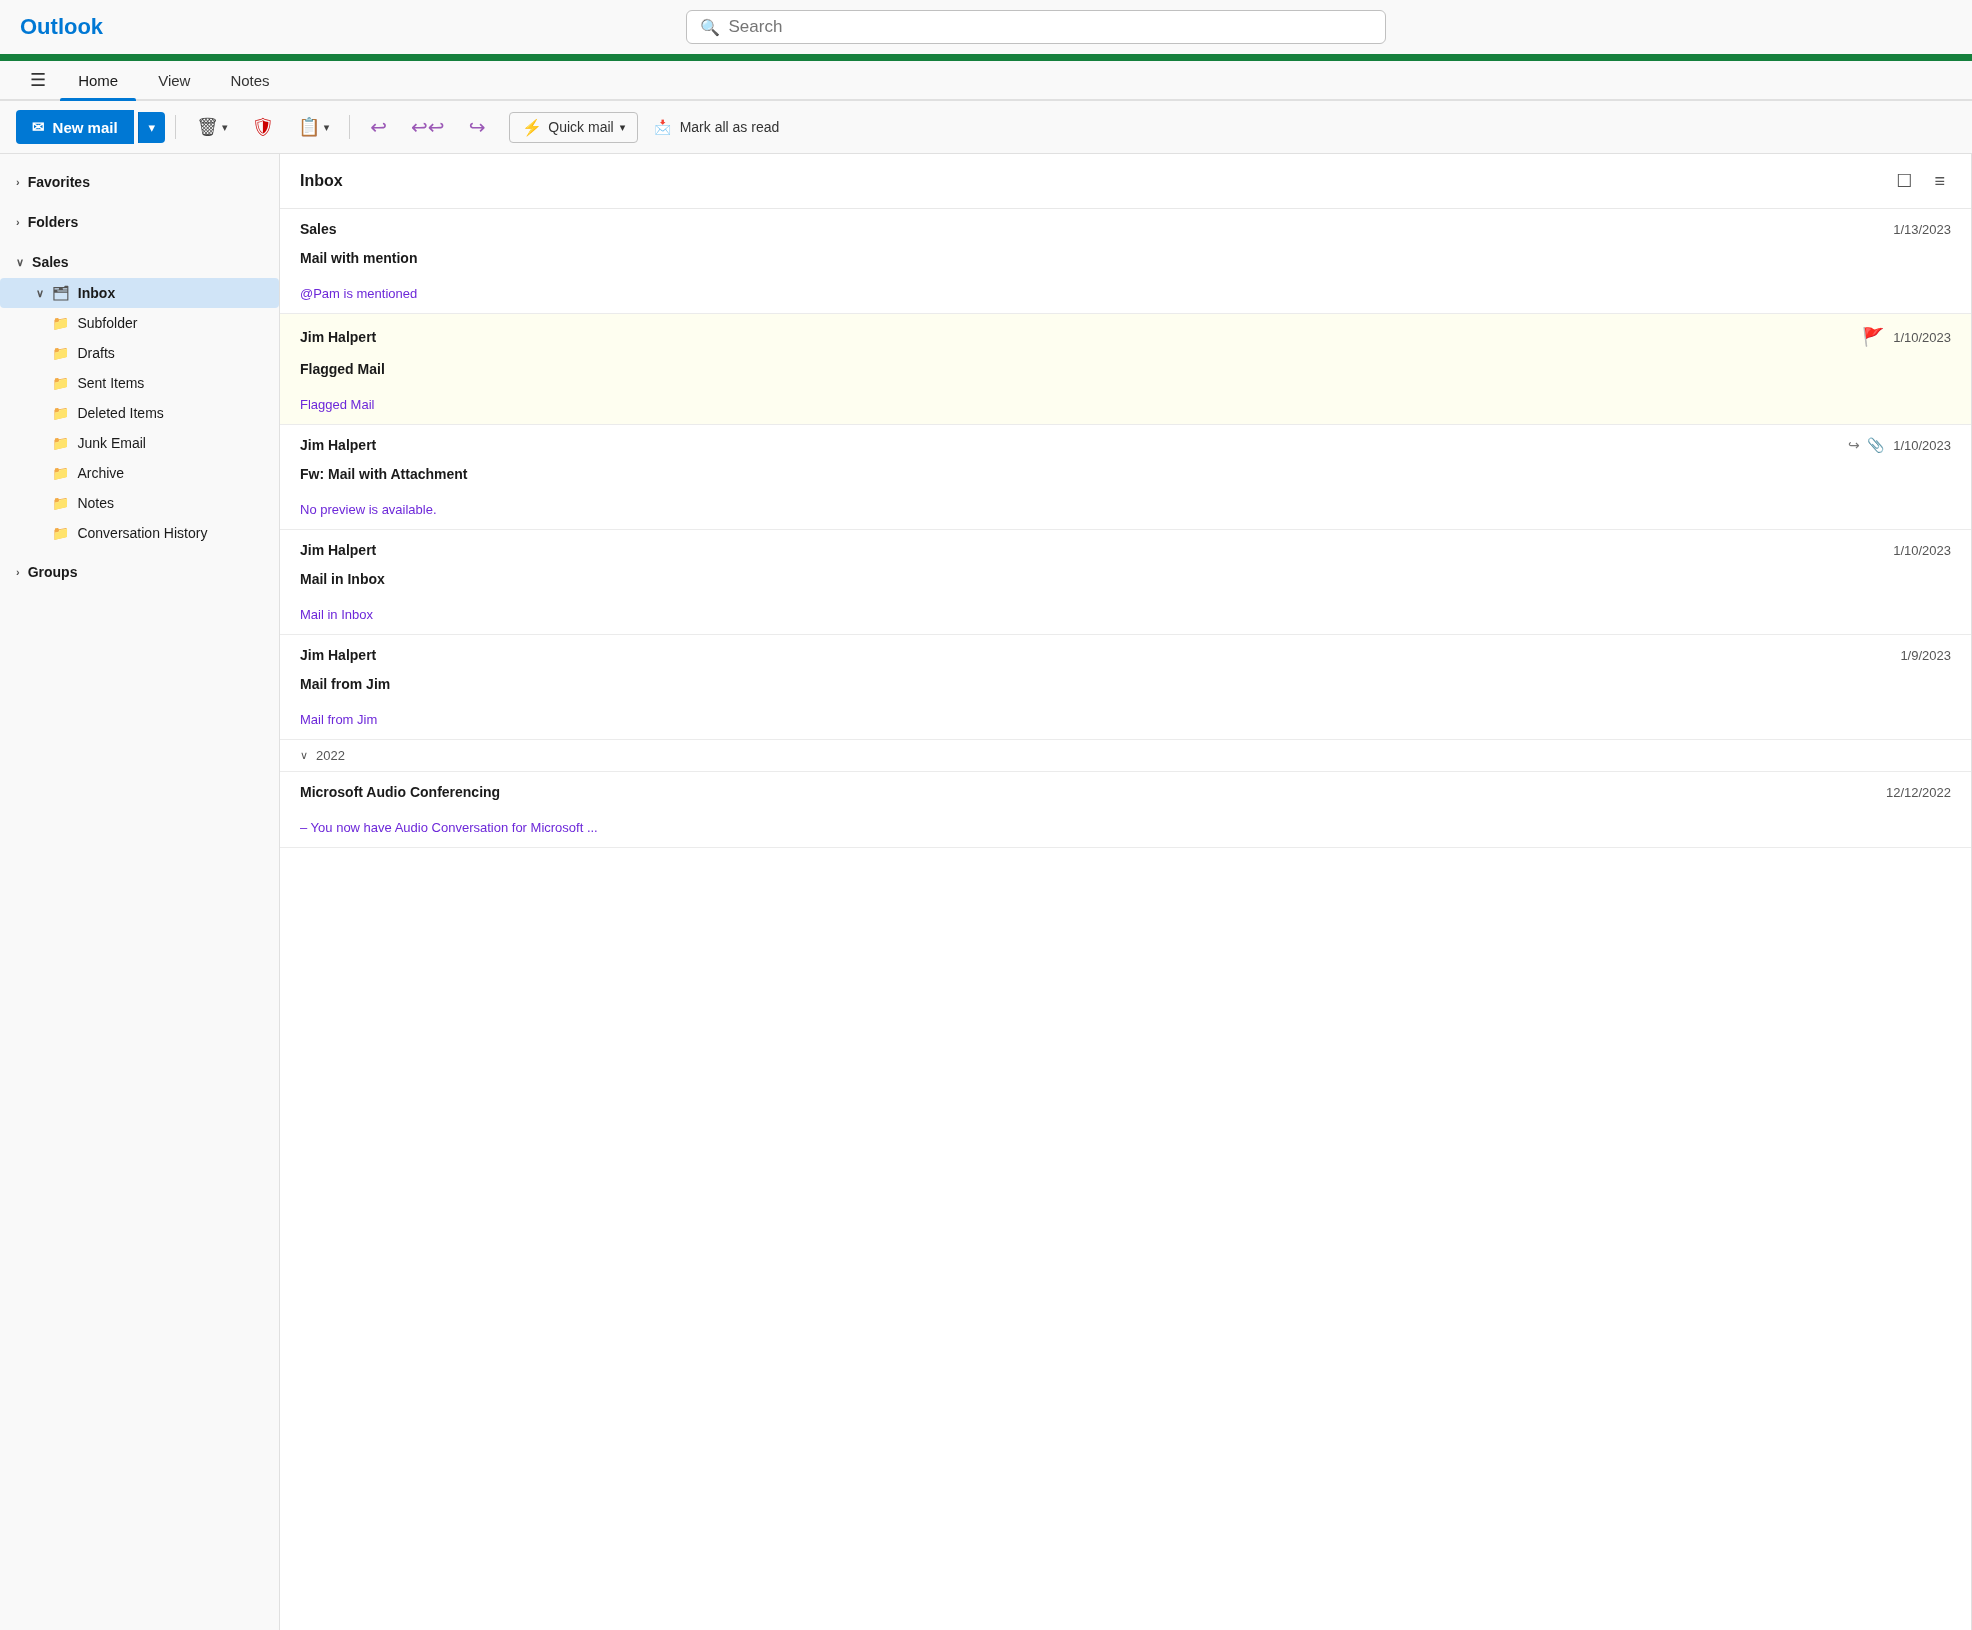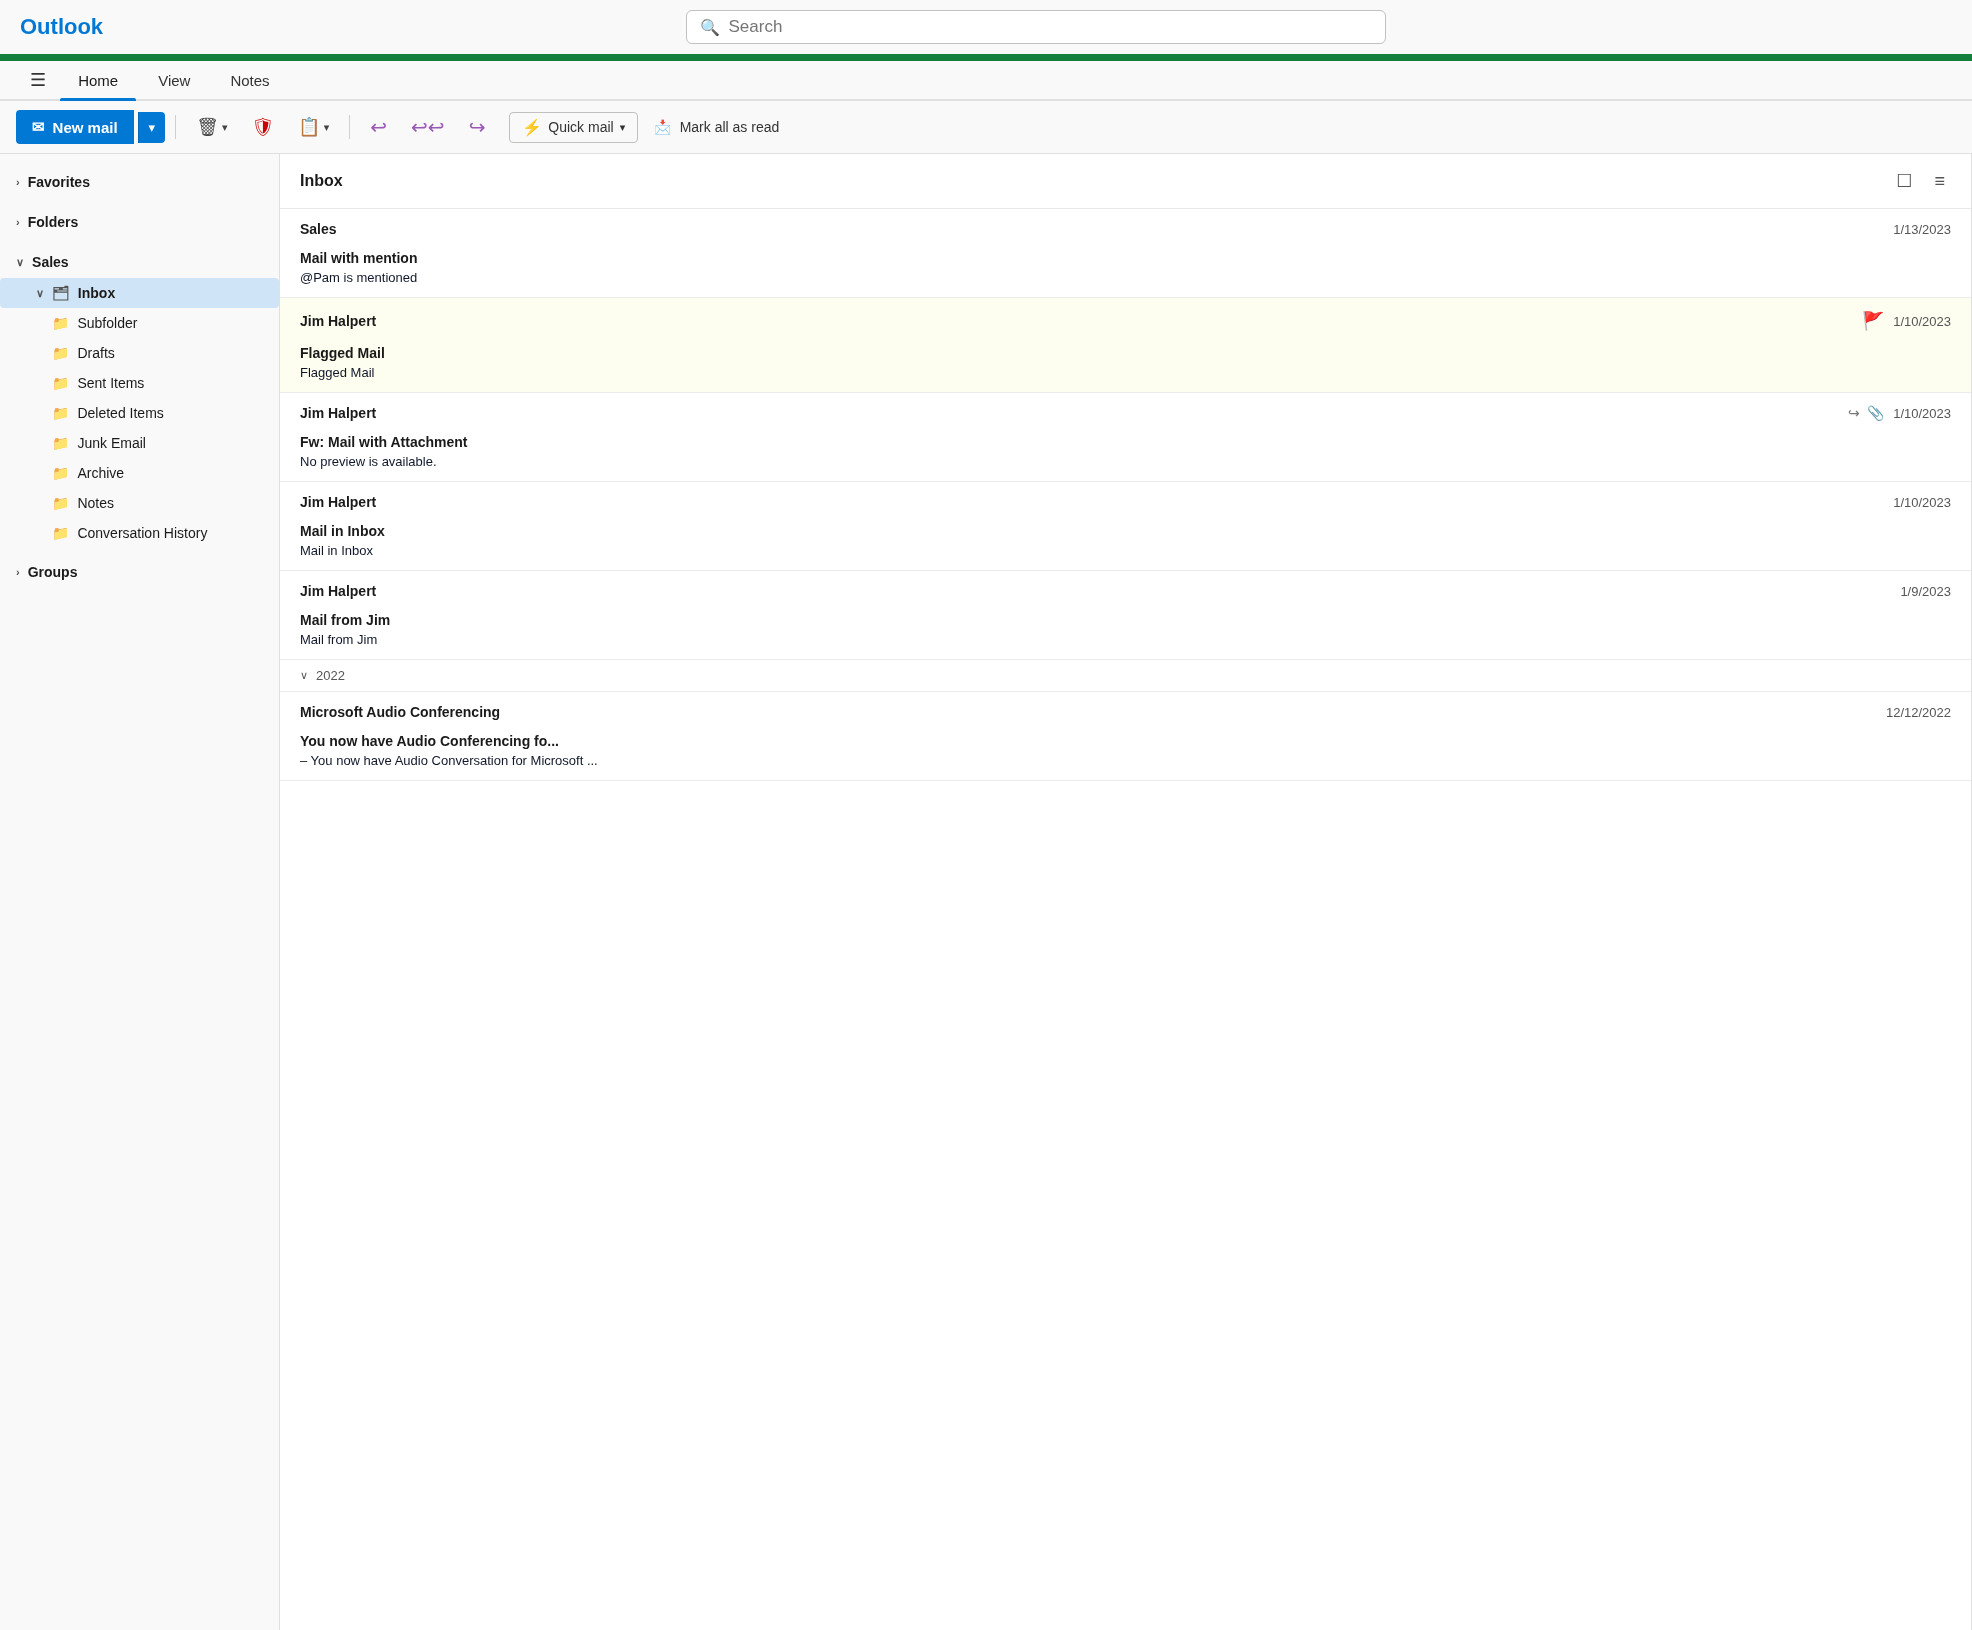--- a/index.html
+++ b/index.html
@@ -118,21 +118,21 @@
     .email-item {
       display: flex; flex-direction: column; padding: 12px 20px;
       border-bottom: 1px solid #ebebeb; cursor: pointer; position: relative;
     }
     .email-item.flagged { background: #fefef0; }
     .email-row1 { display: flex; justify-content: space-between; align-items: center; }
     .email-sender { font-weight: 700; font-size: 14px; }
     .email-meta { display: flex; align-items: center; gap: 8px; }
     .email-date { font-size: 13px; color: #555; }
     .email-subject { font-size: 14px; font-weight: 600; margin-top: 13px; }
-    .email-preview { font-size: 13px; color: #0f172a; margin-top: 4px; }
+    .email-preview { font-size: 13px; color: #6d28d9; margin-top: 20px; }
     .flag-icon { color: #c41e3a; font-size: 18px; }
     .fwd-icon { color: #777; font-size: 14px; }
     .attach-icon { color: #777; font-size: 14px; }
 
     .section-divider {
       display: flex; align-items: center; padding: 8px 20px; gap: 8px;
       font-size: 13px; color: #555; background: #fff; border-bottom: 1px solid #ebebeb;
     }
     .section-divider .chevron { font-size: 11px; }
   </style>
@@ -355,19 +355,18 @@
       <span>2022</span>
     </div>
 
     <div class="email-item">
       <div class="email-row1">
         <span class="email-sender">Microsoft Audio Conferencing</span>
         <div class="email-meta">
           <span class="email-date">12/12/2022</span>
         </div>
       </div>
-      <div class="email-subject">You now have Audio Conferencing fo...</div>
       <div class="email-preview">– You now have Audio Conversation for Microsoft ...</div>
     </div>
 
   </div>
 
 </div>
 
 </body></html>

